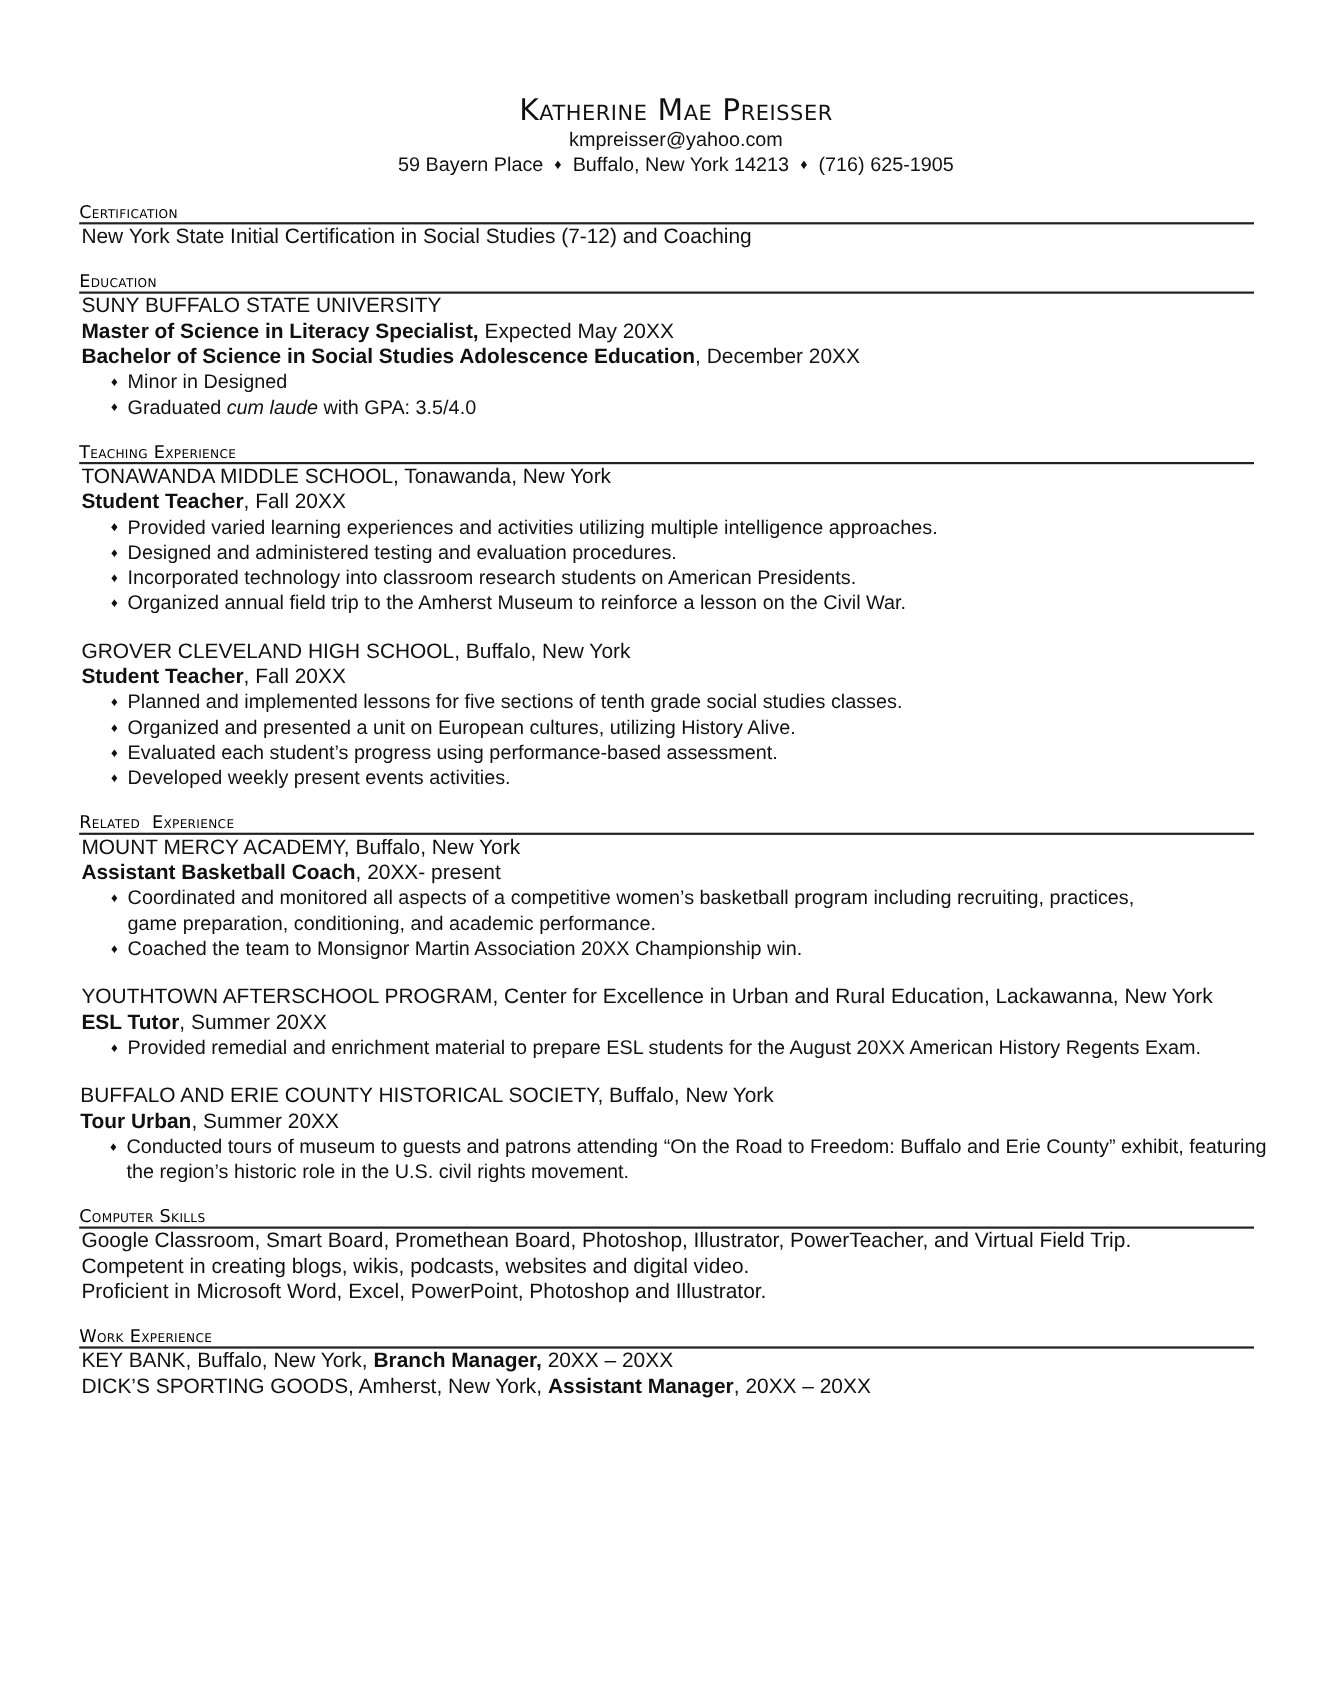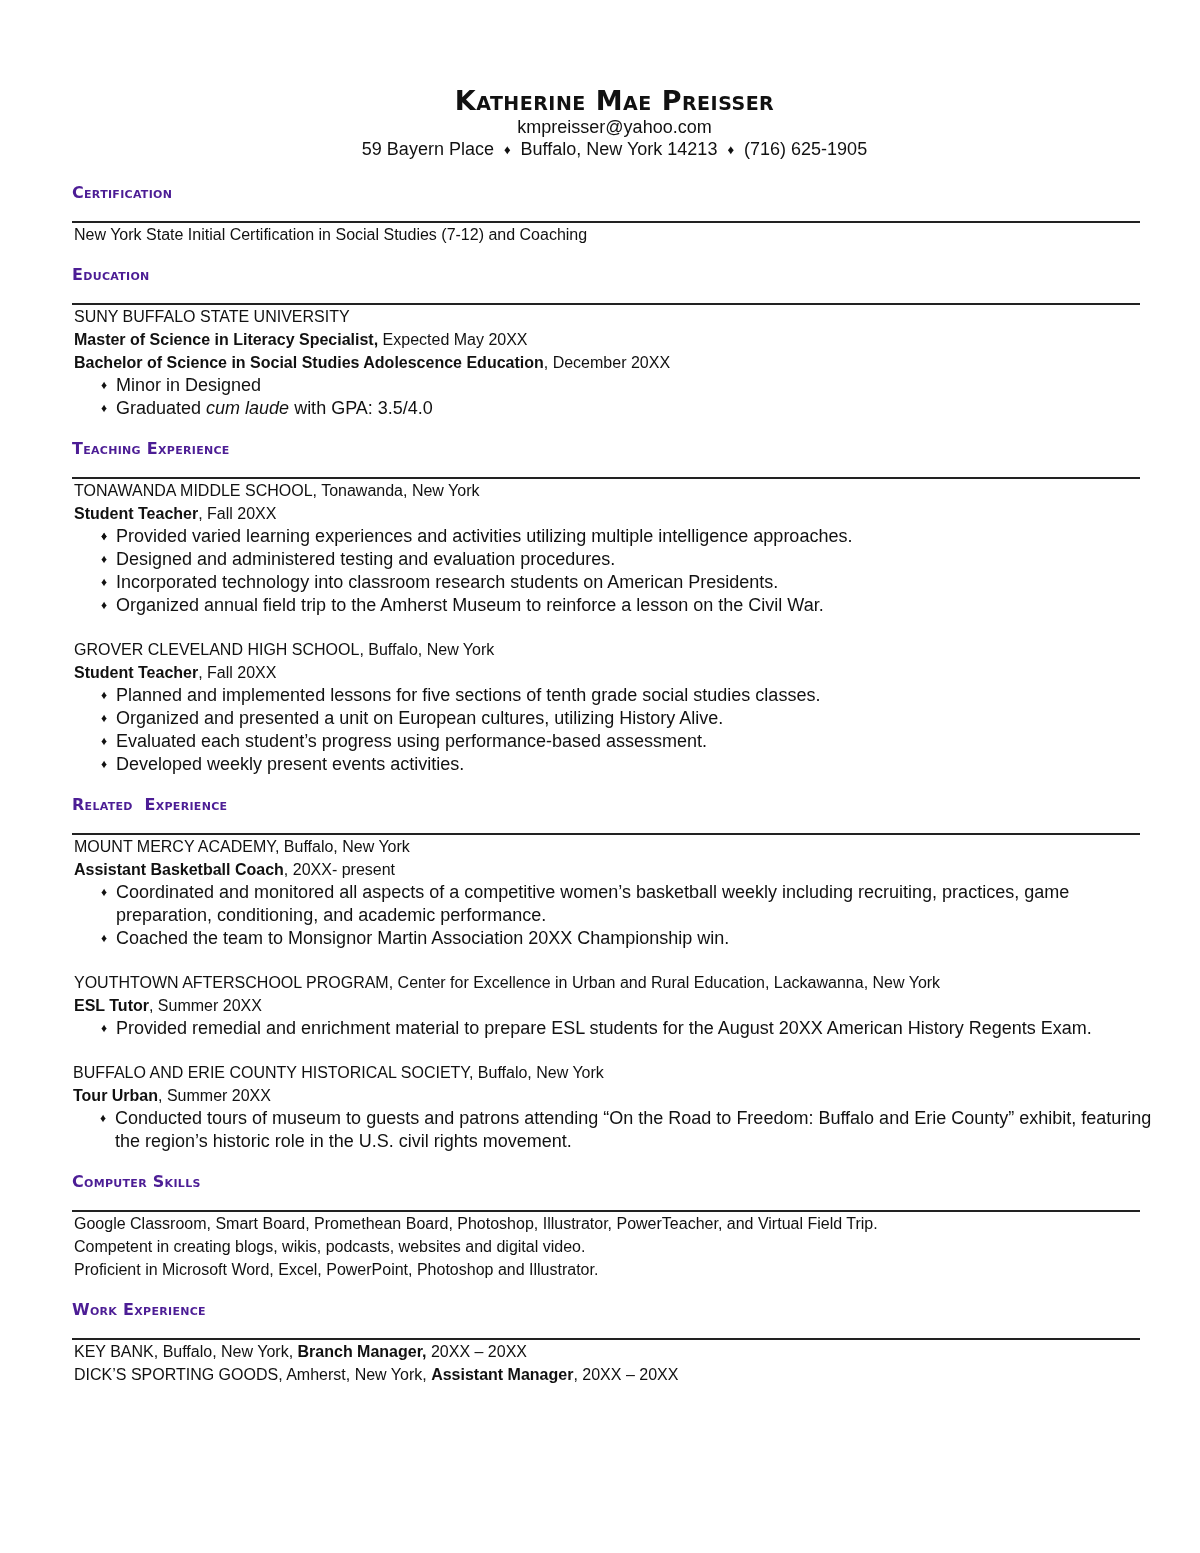--- a/index.html
+++ b/index.html
@@ -3,34 +3,34 @@
 <meta charset="utf-8">
 <style>
   html, body { margin: 0; padding: 0; background: #ffffff; }
   body {
     width: 1200px; height: 1553px; position: relative; overflow: hidden;
     font-family: "Liberation Sans", sans-serif; color: #111111;
   }
   .page { position: absolute; left: 74px; top: 86px; width: 1066px; }
   .header { text-align: center; width: 1066px; margin-left: 0; }
   .name {
-    font-family: "DejaVu Sans", sans-serif; font-weight: bold;
+    font-family: "DejaVu Sans", sans-serif; font-weight: normal;
     font-variant: small-caps; font-size: 27px; letter-spacing: 0.5px;
     line-height: 30px; color: #111; margin-left: 15px;
   }
   .contact { font-size: 18px; line-height: 22px; margin-left: 15px; }
   .contact .sep { display: inline-block; margin: 0 10px; font-size: 13px; position: relative; top: -1px; }
   .section { margin-top: 0; }
   .section-title {
-    font-family: "DejaVu Sans", sans-serif; font-weight: bold;
+    font-family: "DejaVu Sans", sans-serif; font-weight: normal;
     font-variant: small-caps; font-size: 16px; letter-spacing: 0.3px;
-    line-height: 18px; color: #4c1d95;
-    border-bottom: 2px solid #222; padding-bottom: 19px; margin-left: -2px;
+    line-height: 18px; color: #000000;
+    border-bottom: 2px solid #222; padding-bottom: 0; margin-left: -2px;
   }
-  .line { font-size: 16px; line-height: 23px; white-space: nowrap; }
+  .line { font-size: 19px; line-height: 23px; white-space: nowrap; }
   .bold { font-weight: bold; }
   .ital { font-style: italic; }
   ul.bullets { list-style: none; margin: 0; padding: 0; }
   ul.bullets li {
     font-size: 18px; line-height: 23px; position: relative;
     padding-left: 42px;
   }
   ul.bullets li .diamond {
     position: absolute; left: 27px; top: 0; font-size: 12px;
   }
@@ -105,21 +105,21 @@
 
   <div class="gap-s"></div>
 
   <div class="section">
     <div class="section-title" style="white-space:pre">Related  Experience</div>
 
     <div>
       <div class="line">MOUNT MERCY ACADEMY, Buffalo, New York</div>
       <div class="line"><span class="bold">Assistant Basketball Coach</span><span>, 20XX- present</span></div>
       <ul class="bullets">
-        <li style="padding-right:60px"><span class="diamond">♦</span><span>Coordinated and monitored all aspects of a competitive women’s basketball weekly including recruiting, practices, game preparation, conditioning, and academic performance.</span></li>
+        <li style="padding-right:60px"><span class="diamond">♦</span><span>Coordinated and monitored all aspects of a competitive women’s basketball program including recruiting, practices, game preparation, conditioning, and academic performance.</span></li>
         <li><span class="diamond">♦</span><span>Coached the team to Monsignor Martin Association 20XX Championship win.</span></li>
       </ul>
     </div>
 
     <div class="gap-m"></div>
 
     <div>
       <div class="line">YOUTHTOWN AFTERSCHOOL PROGRAM, Center for Excellence in Urban and Rural Education, Lackawanna, New York</div>
       <div class="line"><span class="bold">ESL Tutor</span><span>, Summer 20XX</span></div>
       <ul class="bullets">

